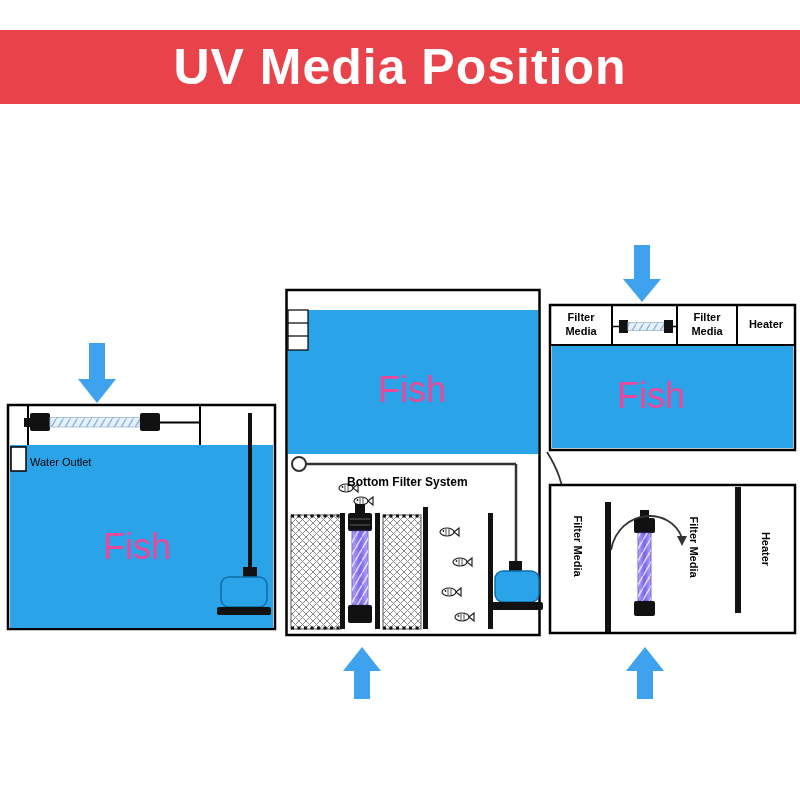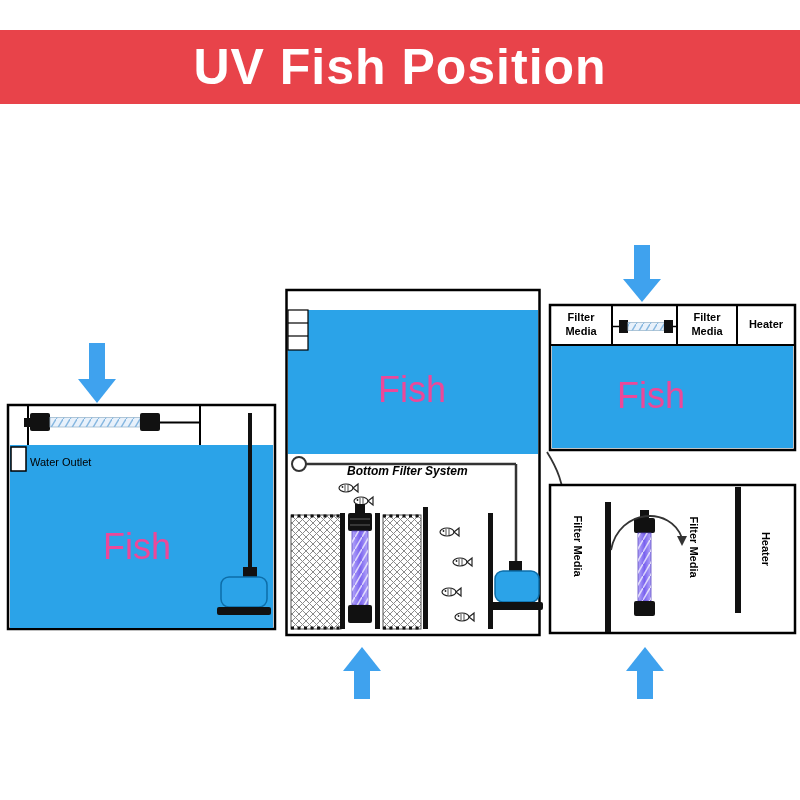--- a/index.html
+++ b/index.html
@@ -17,21 +17,21 @@
   .cell-label { font-size:11px; line-height:1.25; text-align:center; }
   .rot { transform:rotate(90deg); transform-origin:center; white-space:nowrap; text-align:center; font-size:11px; }
   svg { position:absolute; overflow:visible; }
 </style>
 </head>
 <body>
 
 <div class="stage">
 
   <div class="header">
-    <h1>UV Fish Position</h1>
+    <h1>UV Media Position</h1>
   </div>
 
   <svg style="left:0px; top:335px;" width="285" height="300" viewBox="0 0 285 300">
     <defs>
       <pattern id="p1-hatchblue" width="7" height="12" patternUnits="userSpaceOnUse">
         <line x1="0" y1="12" x2="7" y2="0" stroke="#86b7e0" stroke-width="1.4"></line>
       </pattern>
     </defs>
 
     <g>
@@ -146,21 +146,21 @@
       <rect x="206" y="317" width="52" height="8" rx="2" fill="#111111"></rect>
     </g>
 
     <g>
       <polygon points="77,362 58,386 96,386" fill="#3fa2ee"></polygon>
       <rect x="69" y="386" width="16" height="28" fill="#3fa2ee"></rect>
     </g>
   </svg>
 
   <div class="fish" style="left:412px; top:390px;">Fish</div>
-  <div class="label small-label abs" style="left:347px; top:464px; font-weight:700;font-style:italic;">Bottom Filter System</div>
+  <div class="label small-label abs" style="left:347px; top:475px; font-weight:700;">Bottom Filter System</div>
 
   <svg style="left:545px; top:240px;" width="255" height="465" viewBox="0 0 255 465">
     <defs>
       <pattern id="p3-hatchblue" width="7" height="12" patternUnits="userSpaceOnUse">
         <line x1="0" y1="12" x2="7" y2="0" stroke="#86b7e0" stroke-width="1.4"></line>
       </pattern>
       <pattern id="p3-hatchwhite" width="7" height="12" patternUnits="userSpaceOnUse">
         <line x1="0" y1="12" x2="7" y2="0" stroke="rgba(255,255,255,0.7)" stroke-width="1.6"></line>
       </pattern>
       <linearGradient id="g3-purple" x1="0" y1="0" x2="1" y2="0">

